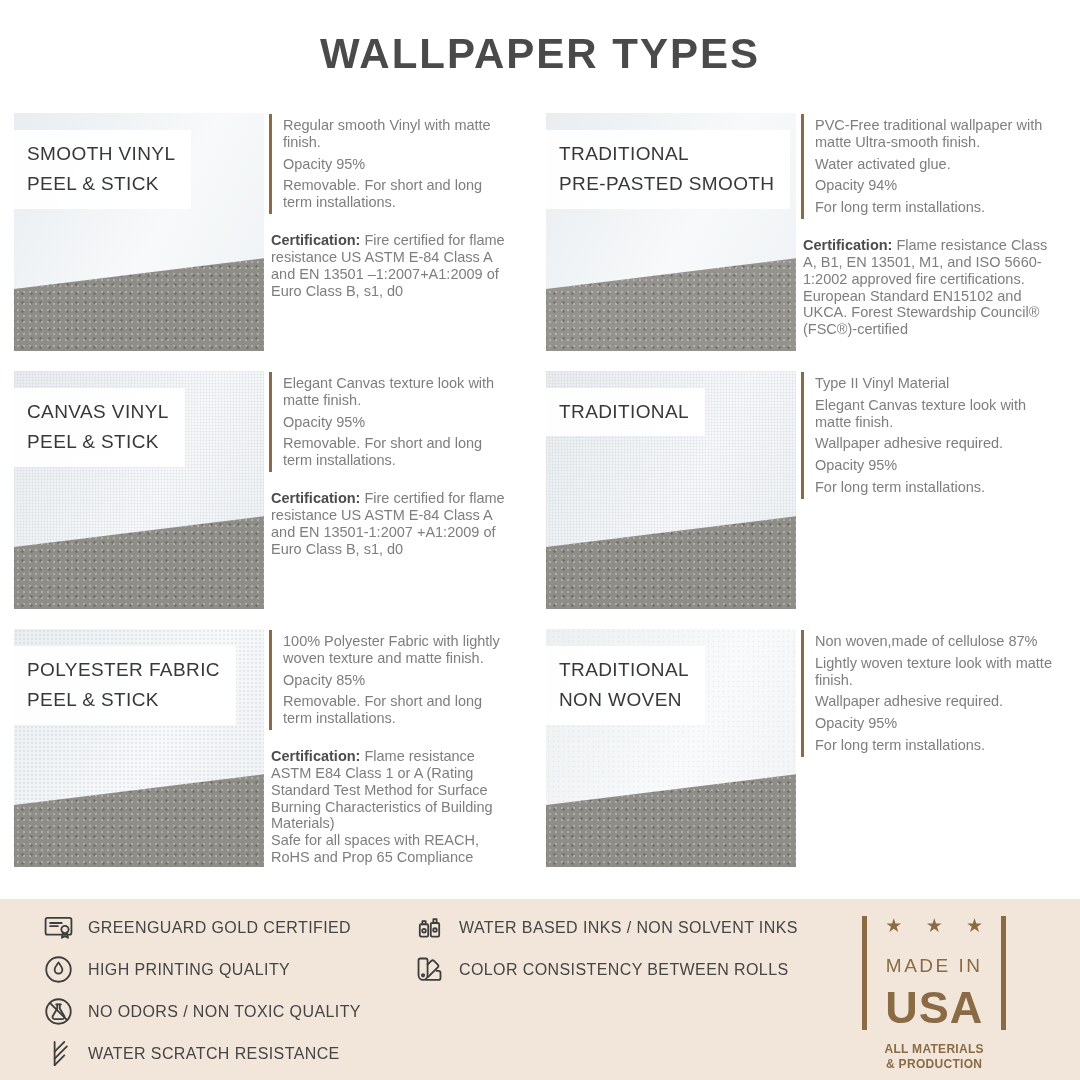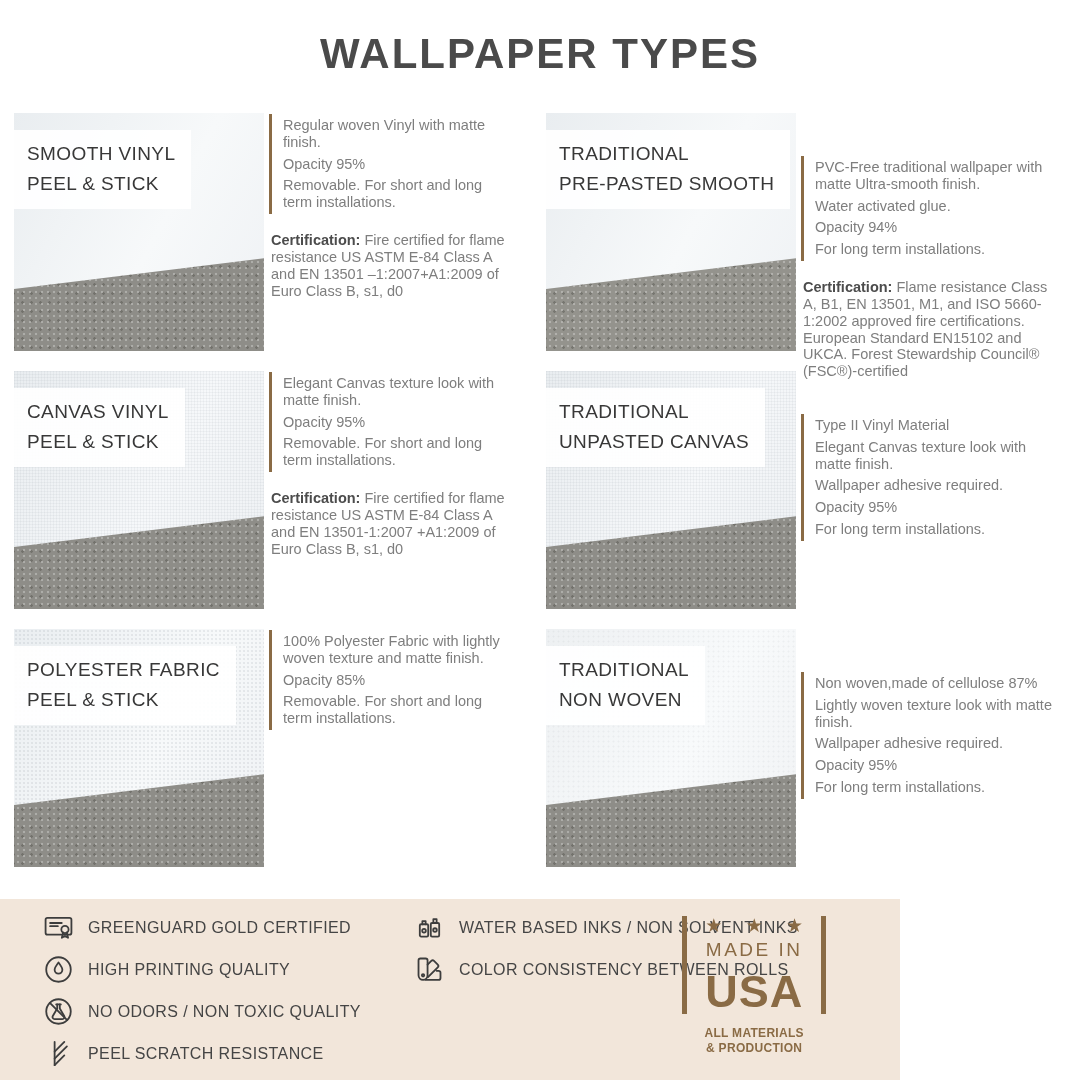--- a/index.html
+++ b/index.html
@@ -38,45 +38,45 @@
       radial-gradient(rgba(58,56,50,0.32) 1px,transparent 1.6px);
     background-size:6px 6px,9px 9px;background-position:1px 2px,4px 5px;}
   .floor-light{background-color:#94938d;}
 
   .label-strip{position:absolute;top:17px;left:0;max-width:236px;
     background:rgba(255,255,255,0.93);padding:9px 16px 9px 13px;}
   .label-line{font-size:19px;line-height:1.6;letter-spacing:0.4px;color:var(--label-dark);font-weight:500;}
 
   .text-cell{padding-left:5px;padding-top:1px;font-size:14.5px;line-height:1.16;color:var(--body-gray);}
   .text-cell.narrow{padding-right:40px;}
-  .text-cell.wide{padding-right:14px;margin-top:42px;}
+  .text-cell.wide{padding-right:14px;}
   .desc{border-left:3px solid var(--accent);padding:3px 0 3px 11px;}
   .desc p{margin:0 0 5px 0;}
   .desc p:last-child{margin-bottom:0;}
   .cert{margin:18px 0 0 2px;}
   .cert-label{font-weight:bold;color:#4c4c4c;}
   .cert-text{white-space:pre-line;}
 
   
-  .footer{position:absolute;left:0;bottom:0;width:900px;height:181px;background:var(--footer-bg);}
+  .footer{position:absolute;left:0;bottom:0;width:1080px;height:181px;background:var(--footer-bg);}
   .f-col{position:absolute;top:13px;display:flex;flex-direction:column;}
   .f-col-left{left:42px;}
   .f-col-mid{left:413px;}
   .feature{display:flex;align-items:center;height:31px;margin-bottom:11px;gap:14px;}
   .f-icon{width:32px;height:32px;flex:0 0 32px;display:flex;align-items:center;justify-content:center;}
   .f-icon svg{width:31px;height:31px;stroke:var(--ink);stroke-width:1.4;fill:none;
     stroke-linecap:round;stroke-linejoin:round;}
   .f-label{font-size:16px;letter-spacing:0.4px;color:#454545;}
 
   .badge{position:absolute;top:17px;right:74px;color:var(--accent);text-align:center;}
   .badge-main{display:flex;align-items:stretch;gap:7px;}
   .badge-bar{width:5px;background:var(--accent);}
   .badge-center{display:flex;flex-direction:column;align-items:center;padding:0 2px;}
   .badge-stars{font-size:19px;letter-spacing:9px;padding-left:9px;line-height:1;}
-  .badge-madein{font-size:19px;letter-spacing:2.5px;font-weight:500;margin-top:5px;line-height:1.1;text-align:right;}
+  .badge-madein{font-size:19px;letter-spacing:2.5px;font-weight:500;margin-top:21px;line-height:1.1;text-align:right;}
   .badge-usa{font-size:45px;font-weight:bold;letter-spacing:1px;line-height:0.95;margin-top:10px;}
   .badge-sub{margin-top:12px;font-size:12px;font-weight:bold;line-height:1.25;letter-spacing:0.3px;text-align:center;}
 </style>
 </head>
 <body>
 
 <div class="page">
 
   <h1 class="page-title">WALLPAPER TYPES</h1>
 
@@ -85,21 +85,21 @@
     <div class="img-cell">
       <div class="wall wall-smooth"></div>
       <div class="floor"></div>
       <div class="label-strip">
         <div class="label-line">SMOOTH VINYL</div>
         <div class="label-line">PEEL &amp; STICK</div>
       </div>
     </div>
     <div class="text-cell narrow">
       <div class="desc">
-          <p>Regular woven Vinyl with matte finish.</p>
+          <p>Regular smooth Vinyl with matte finish.</p>
           <p>Opacity 95%</p>
           <p>Removable.  For short and long term installations.</p>
         </div>
       <p class="cert"><span class="cert-label">Certification:</span> <span class="cert-text">Fire certified for flame resistance US ASTM E-84 Class A and EN 13501 –1:2007+A1:2009 of Euro Class B, s1, d0</span></p>
     </div>
 
     <div class="img-cell">
       <div class="wall wall-smooth"></div>
       <div class="floor floor-light"></div>
       <div class="label-strip">
@@ -132,21 +132,20 @@
           <p>Removable.  For short and long term installations.</p>
         </div>
       <p class="cert"><span class="cert-label">Certification:</span> <span class="cert-text">Fire certified for flame resistance US ASTM E-84 Class A and EN 13501-1:2007 +A1:2009 of Euro Class B, s1, d0</span></p>
     </div>
 
     <div class="img-cell">
       <div class="wall wall-canvas"></div>
       <div class="floor"></div>
       <div class="label-strip">
         <div class="label-line">TRADITIONAL</div>
-        <div class="label-line">UNPASTED CANVAS</div>
       </div>
     </div>
     <div class="text-cell wide">
       <div class="desc">
           <p>Type II Vinyl Material</p>
           <p>Elegant Canvas texture look with matte finish.</p>
           <p>Wallpaper adhesive required.</p>
           <p>Opacity 95%</p>
           <p>For long term installations.</p>
         </div>
@@ -159,20 +158,22 @@
         <div class="label-line">POLYESTER FABRIC</div>
         <div class="label-line">PEEL &amp; STICK</div>
       </div>
     </div>
     <div class="text-cell narrow">
       <div class="desc">
           <p>100% Polyester Fabric with lightly woven texture and matte finish.</p>
           <p>Opacity 85%</p>
           <p>Removable.  For short and long term installations.</p>
         </div>
+      <p class="cert"><span class="cert-label">Certification:</span> <span class="cert-text">Flame resistance ASTM E84 Class 1 or A (Rating Standard Test Method for Surface Burning Characteristics of Building Materials)
+Safe for all spaces with REACH, RoHS and Prop 65 Compliance</span></p>
     </div>
 
     <div class="img-cell">
       <div class="wall wall-nonwoven"></div>
       <div class="floor"></div>
       <div class="label-strip">
         <div class="label-line">TRADITIONAL</div>
         <div class="label-line">NON WOVEN</div>
       </div>
     </div>
@@ -225,21 +226,21 @@
       </div>
       <div class="feature">
         <span class="f-icon">
           <svg viewBox="0 0 24 24">
               <path d="M9 3v18"></path>
               <path d="M9 10.5l7.5-7.5"></path>
               <path d="M9 16l9.5-9.5"></path>
               <path d="M9 21l7.5-7.5"></path>
             </svg>
         </span>
-        <span class="f-label">PEEL SCRATCH RESISTANCE</span>
+        <span class="f-label">WATER SCRATCH RESISTANCE</span>
       </div>
     </div>
 
     <div class="f-col f-col-mid">
       <div class="feature">
         <span class="f-icon">
           <svg viewBox="0 0 24 24">
               <rect x="4.5" y="9.5" width="6.5" height="9.5" rx="1"></rect>
               <path d="M6.5 9.5V7H9v2.5"></path>
               <circle cx="7.75" cy="14.5" r="1.4"></circle>

